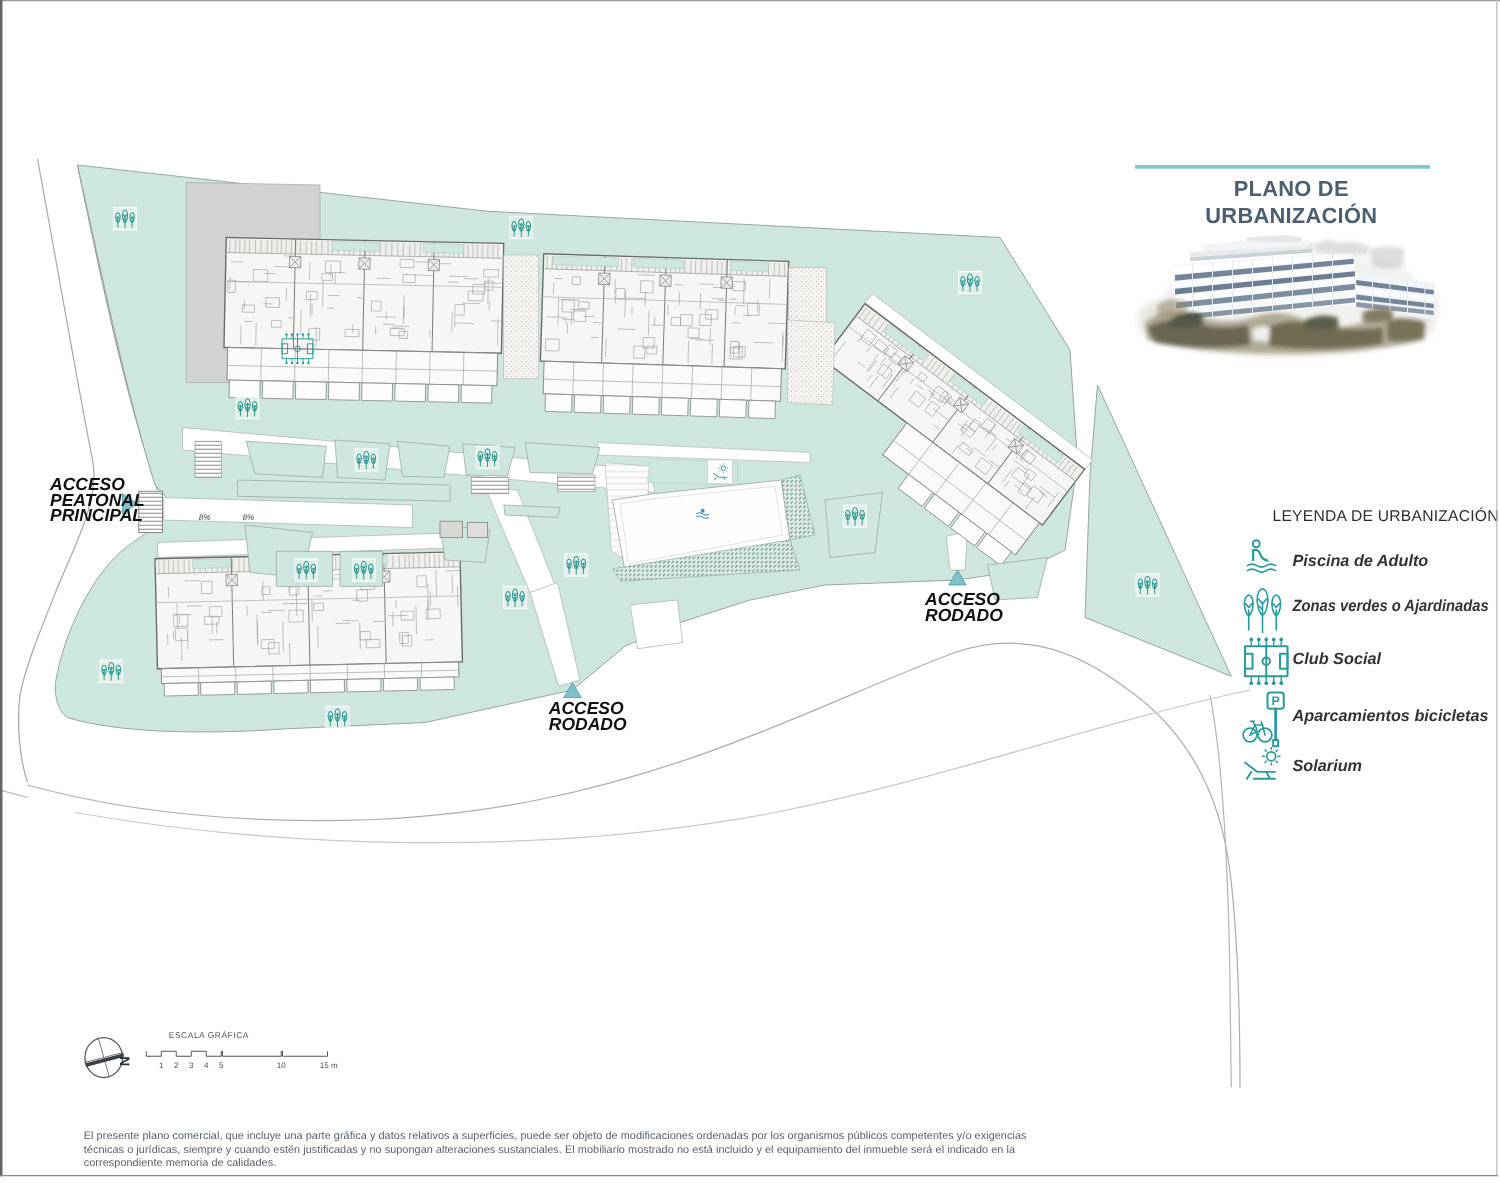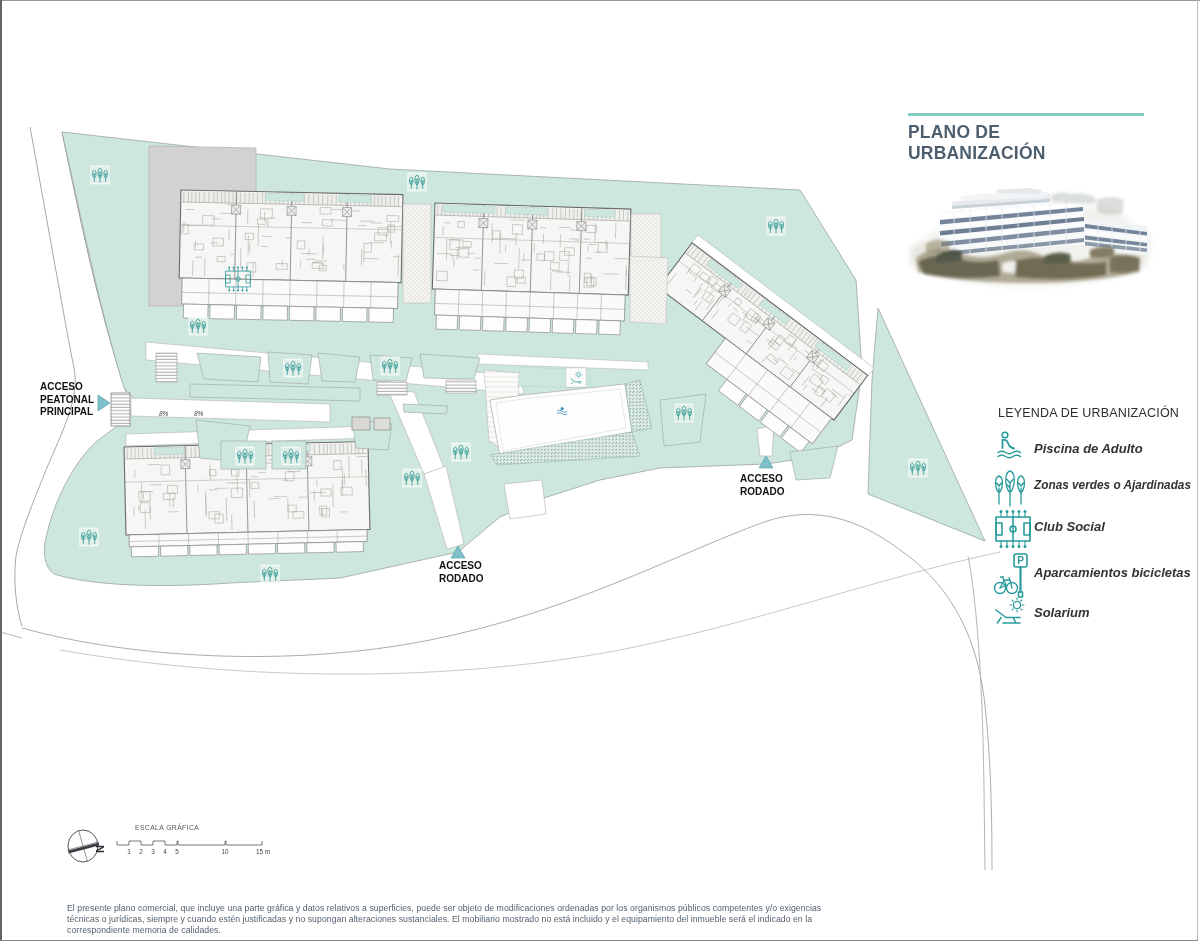--- a/index.html
+++ b/index.html
@@ -1,26 +1,26 @@
 <!DOCTYPE html>
 <html><head>
 <meta charset="utf-8">
 <style>
   html,body{margin:0;padding:0;background:#fff;}
   #page{position:relative;width:1200px;height:946px;background:#fff;overflow:hidden;
         font-family:"Liberation Sans", sans-serif;}
   #plan{position:absolute;left:0;top:0;}
-  #title{position:absolute;left:908px;top:113px;width:250px;}
+  #title{position:absolute;left:908px;top:132px;width:250px;text-align:center;}
   #title .rule{width:236px;height:2.5px;background:#82cbc4;margin-bottom:6px;}
   #title .t{font-size:17.5px;font-weight:bold;color:#4d5e6e;line-height:21px;letter-spacing:0.2px;}
   #legend{position:absolute;left:990px;top:398px;width:210px;}
-  #legend h3{font-size:12.5px;font-weight:normal;color:#2d2d2d;margin:8px 0 0 8px;letter-spacing:0.2px;white-space:nowrap;}
+  #legend h3{font-size:12.5px;font-weight:normal;color:#2d2d2d;margin:8px 0 0 28px;letter-spacing:0.2px;white-space:nowrap;}
   #disclaimer{position:absolute;left:67px;top:903px;width:1100px;font-size:8.7px;white-space:nowrap;
       color:#53616f;line-height:11.2px;letter-spacing:0.05px;}
-  .lab{position:absolute;font-size:10px;font-weight:bold;color:#111;line-height:12.5px;}
+  .lab{position:absolute;font-size:14px;font-weight:bold;font-style:italic;color:#111;line-height:12.5px;}
   .frame{position:absolute;background:#888;}
 </style>
 </head>
 <body>
 <div id="page">
 
   <svg id="plan" width="1200" height="946" viewBox="0 0 1200 946">
   <defs>
     <symbol id="tree" viewBox="0 0 30 28">
       <rect x="0" y="0" width="30" height="28" fill="#e2f0e9" stroke="#ffffff" stroke-width="1.4"></rect>

